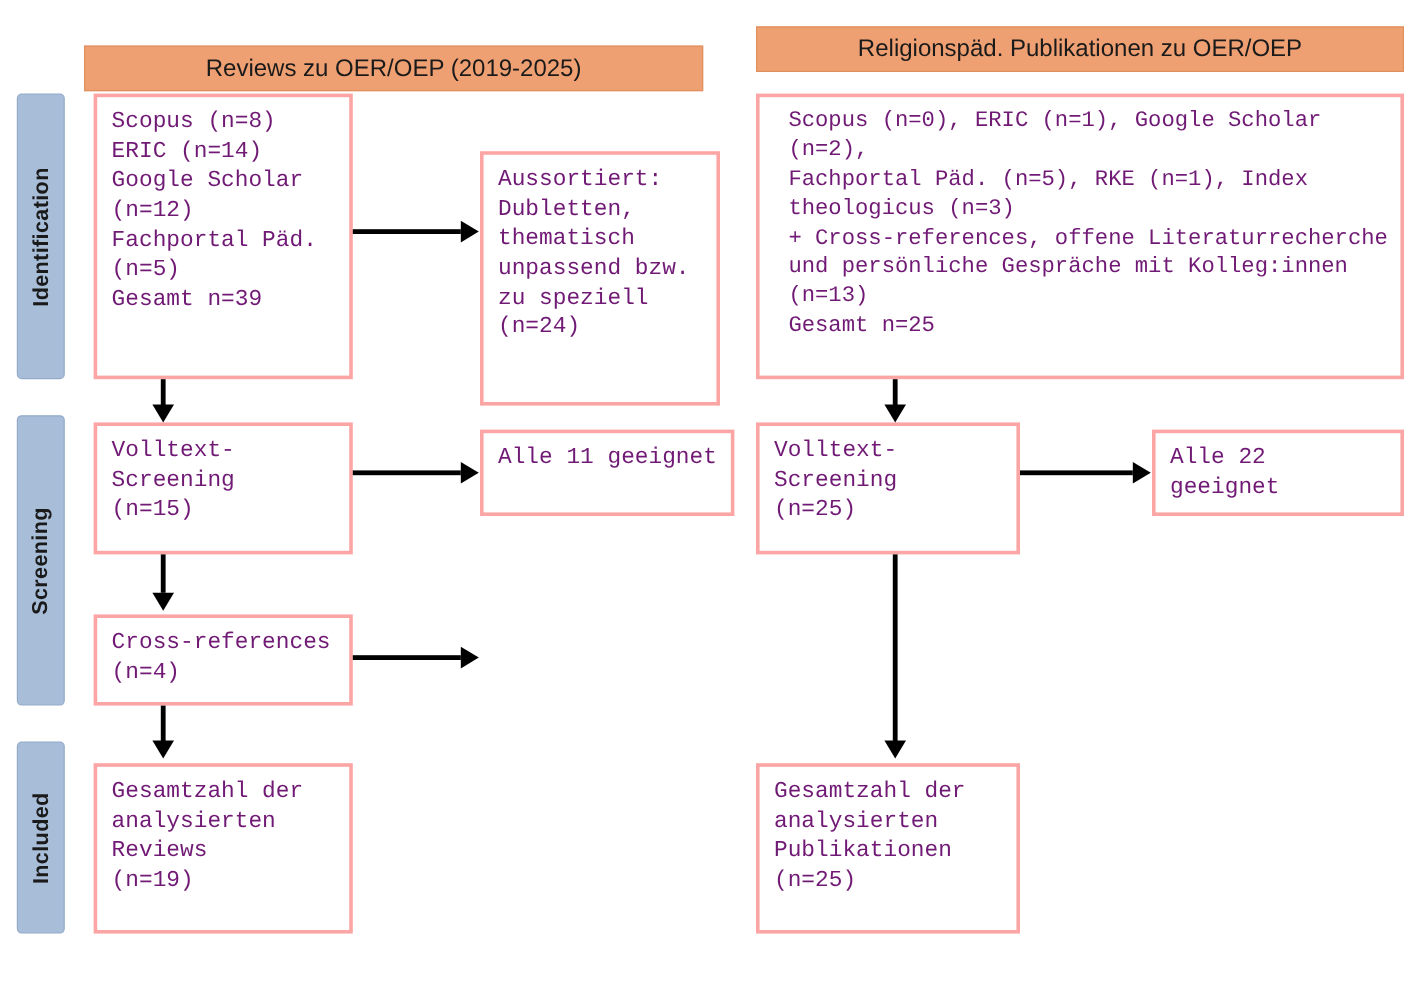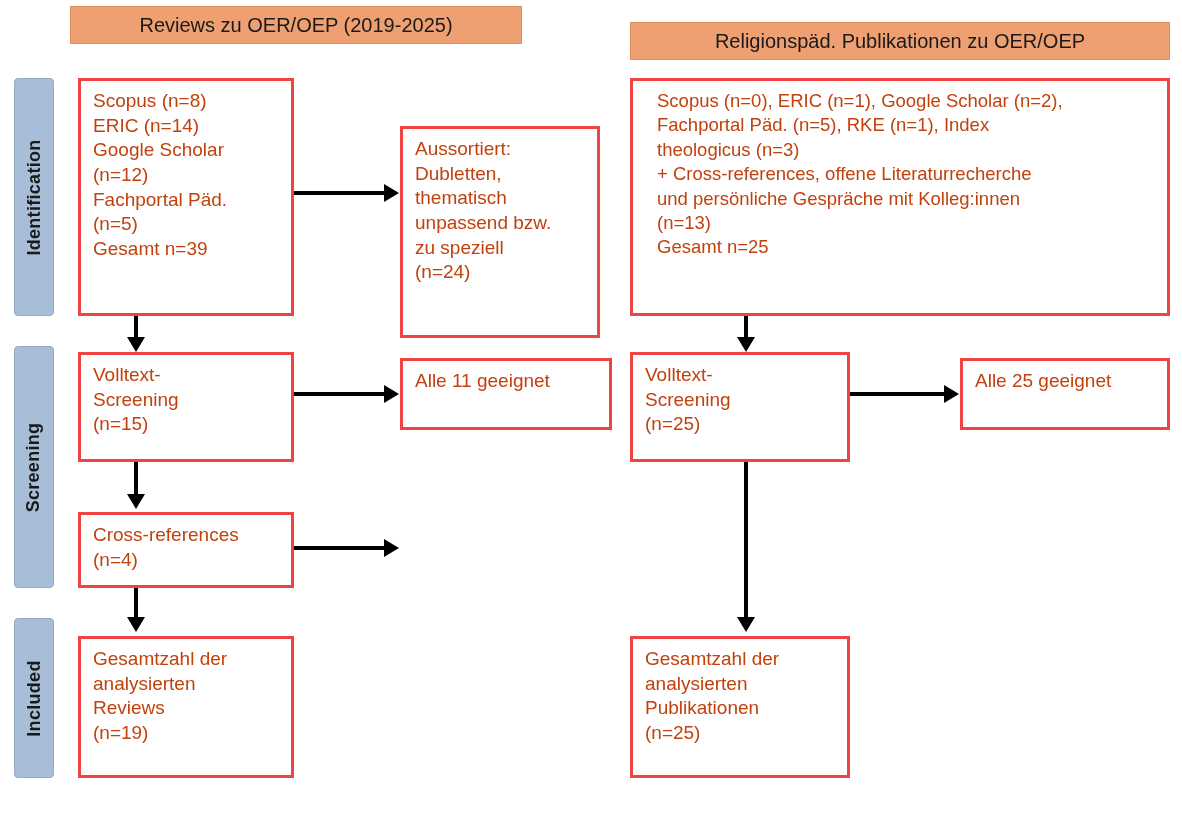--- a/index.html
+++ b/index.html
@@ -44,28 +44,29 @@
     transform: rotate(-90deg);
     white-space: nowrap;
     font-size: 18px;
     font-weight: bold;
     color: #1a1a1a;
     letter-spacing: 0.3px;
   }
   .box {
     position: absolute;
     background: #ffffff;
-    border: 3px solid #ef4444;
+    border: 3px solid #fca5a5;
     box-sizing: border-box;
     padding: 8px 10px 6px 12px;
     font-size: 19px;
     line-height: 1.30;
-    color: #c2410c;
+    color: #701a75;
     white-space: pre-line;
     overflow: hidden;
+    font-family: Liberation Mono, monospace;
   }
   .box.small {
     font-size: 18.5px;
     line-height: 1.32;
   }
   .arrow {
     position: absolute;
     background: #000000;
   }
   .arrow-head {
@@ -82,21 +83,21 @@
     border-top: 9px solid transparent;
     border-bottom: 9px solid transparent;
     border-left: 15px solid #000000;
   }
 </style>
 </head>
 <body>
 
 <div id="canvas">
 
-  <div class="hdr" style="left:70px; top:6px; width:452px; height:38px;">Reviews zu OER/OEP (2019-2025)</div>
+  <div class="hdr" style="left:70px; top:38px; width:516px; height:38px;">Reviews zu OER/OEP (2019-2025)</div>
 
   <div class="hdr" style="left:630px; top:22px; width:540px; height:38px;">Religionspäd. Publikationen zu OER/OEP</div>
 
   <div class="stage" style="left:14px; top:78px; width:40px; height:238px;">
     <span>Identification</span>
   </div>
   <div class="stage" style="left:14px; top:346px; width:40px; height:242px;">
     <span>Screening</span>
   </div>
   <div class="stage" style="left:14px; top:618px; width:40px; height:160px;">
@@ -138,21 +139,21 @@
 theologicus (n=3)
 + Cross-references, offene Literaturrecherche
 und persönliche Gespräche mit Kolleg:innen
 (n=13)
 Gesamt n=25</div>
 
   <div class="box" style="left:630px; top:352px; width:220px; height:110px;">Volltext-
 Screening
 (n=25)</div>
 
-  <div class="box" style="left:960px; top:358px; width:210px; height:72px;">Alle 25 geeignet</div>
+  <div class="box" style="left:960px; top:358px; width:210px; height:72px;">Alle 22 geeignet</div>
 
   <div class="box" style="left:630px; top:636px; width:220px; height:142px;">Gesamtzahl der
 analysierten
 Publikationen
 (n=25)</div>
 
   <div class="arrow" style="left:294px; top:191px; width:90px; height:4px;"></div>
   <div class="arrow-head head-right" style="left:384px; top:184px;"></div>
 
   <div class="arrow" style="left:134px; top:316px; width:4px; height:22px;"></div>

